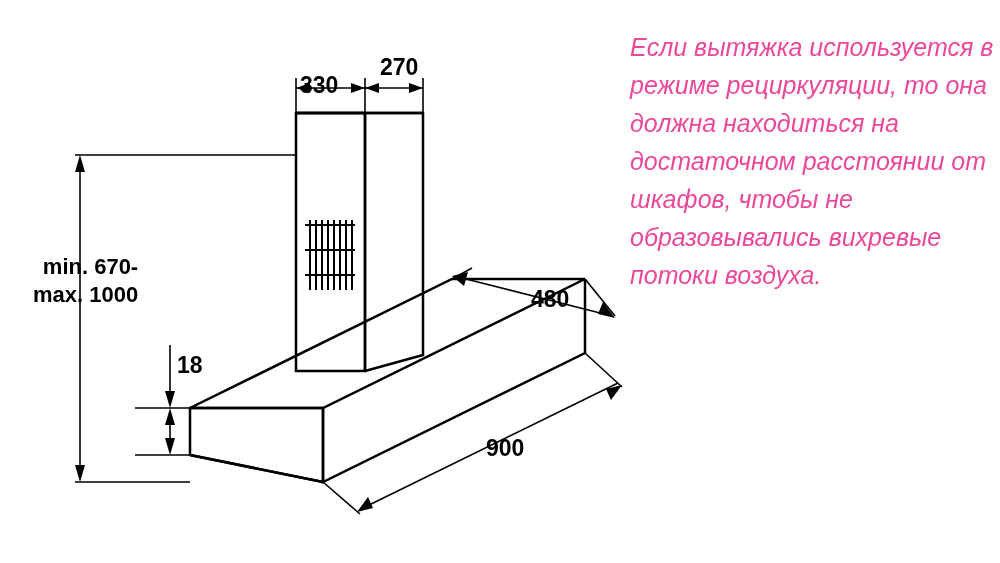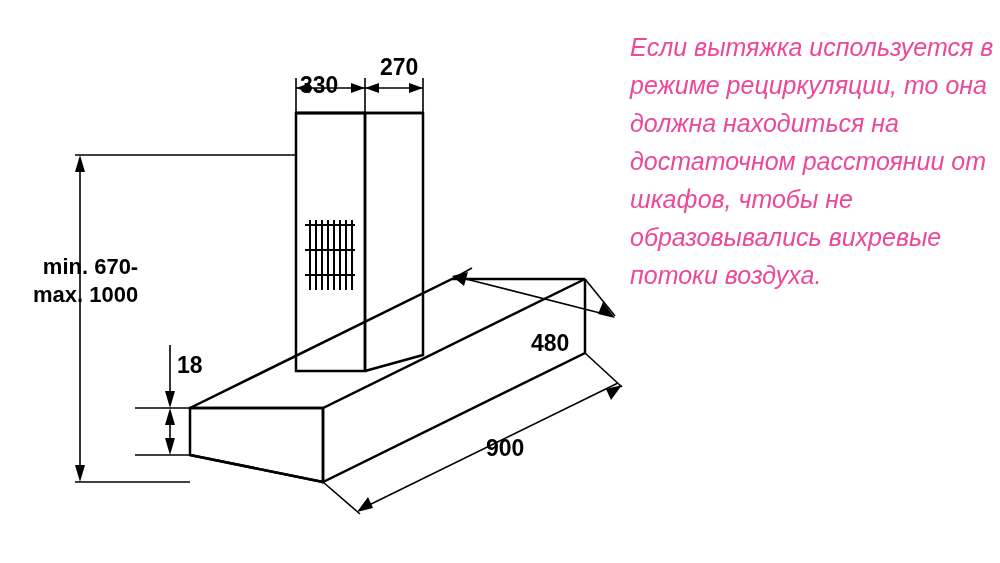--- a/index.html
+++ b/index.html
@@ -51,21 +51,21 @@
     position: absolute;
     font-weight: bold;
     font-style: normal;
     color: #000000;
     font-family: "Liberation Sans", sans-serif;
     font-size: 23px;
     white-space: pre-line;
   }
   #label-330 { left: 300px; top: 54px; margin-top: 18px; }
   #label-270 { left: 380px; top: 54px; }
-  #label-480 { left: 531px; top: 286px; margin-top: 44px; }
+  #label-480 { left: 531px; top: 286px; }
   #label-900 { left: 462px; top: 435px; margin-left: 24px; }
   #label-45  { left: 177px; top: 352px; }
   #label-height {
     left: 33px;
     top: 253px;
     line-height: 28px;
     font-size: 22px;
     text-align: right;
   }
 </style>

